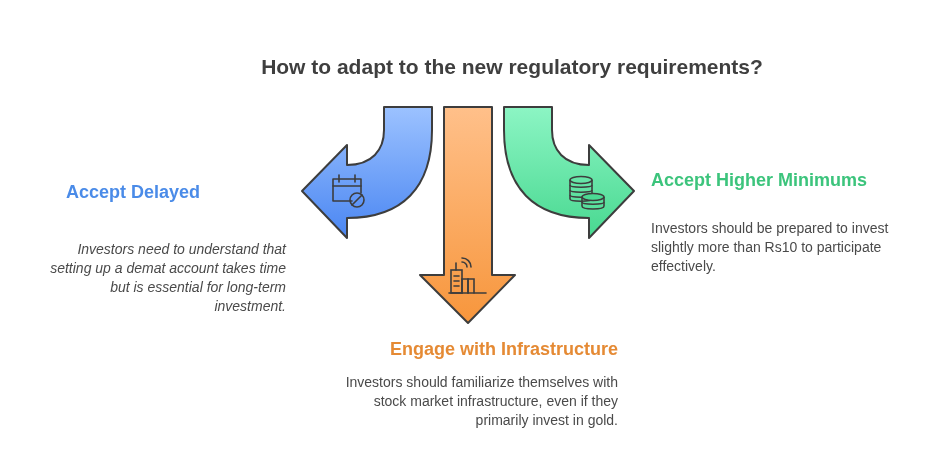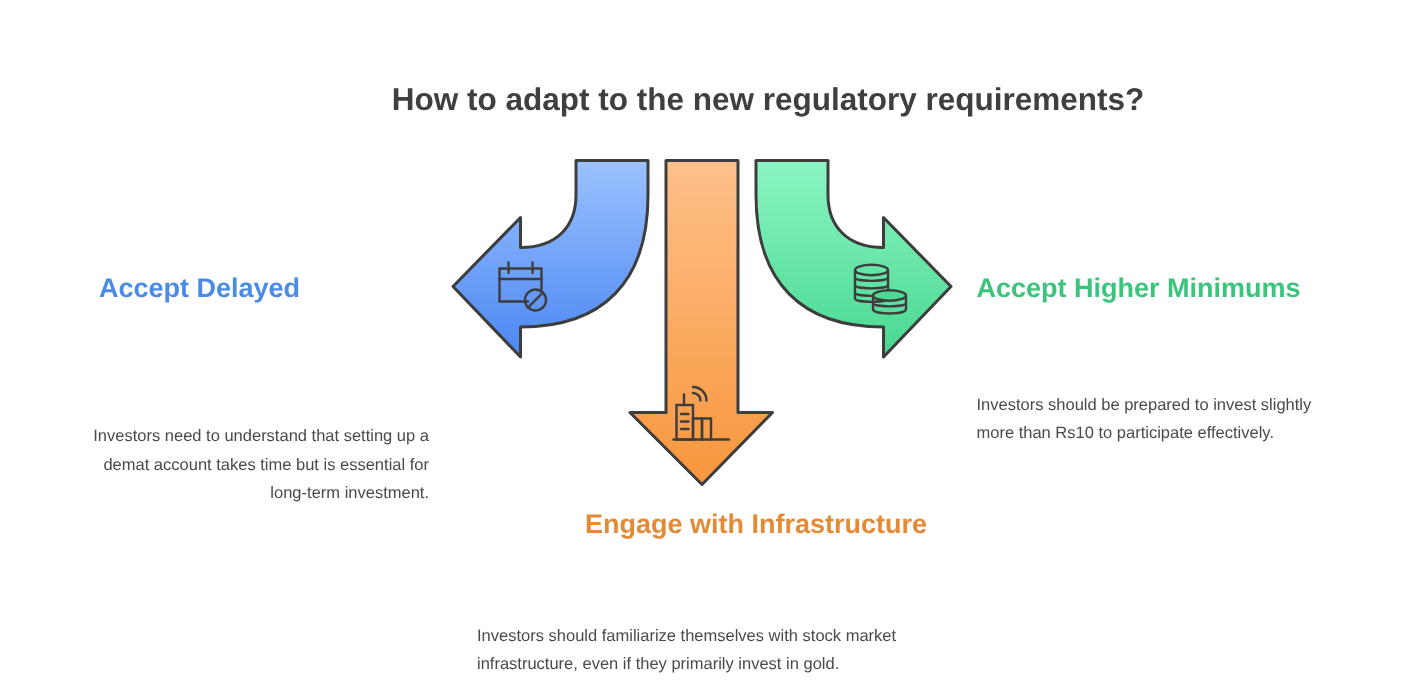--- a/index.html
+++ b/index.html
@@ -1,26 +1,26 @@
 <!DOCTYPE html>
 <html><head>
 <meta charset="utf-8">
 <style>
   html, body { margin:0; padding:0; background:#ffffff; }
   body { width:936px; height:455px; position:relative; overflow:hidden; font-family:"Liberation Sans", sans-serif; }
   .title { position:absolute; left:0; width:936px; top:55px; text-align:center; font-size:21px; font-weight:bold; color:#3f3f3f;padding-left:44px; }
   svg.diagram { position:absolute; left:0; top:0; }
   .heading { position:absolute; font-size:18px; font-weight:bold; line-height:23px; }
-  .desc { position:absolute; font-size:11px; color:#4a4a4a; line-height:19px;margin-top:42px; }
+  .desc { position:absolute; font-size:14px; color:#4a4a4a; line-height:19px; }
   .left-h { right:650px; top:181px; text-align:left; width:220px; color:#4a8be8; }
-  .left-d { right:650px; top:240px; text-align:right; width:240px; }
-  .right-h { left:651px; top:181px; color:#3cc47c; width:280px; }
+  .left-d { right:650px; top:240px; text-align:right; width:240px;font-style:italic; }
+  .right-h { left:651px; top:169px; color:#3cc47c; width:280px; }
   .right-d { left:651px; top:219px; width:240px; }
   .mid-h { left:318px; width:300px; top:338px; text-align:right; color:#e58a34; }
-  .mid-d { left:318px; width:300px; top:373px; text-align:left; }
+  .mid-d { left:318px; width:300px; top:373px; text-align:right; }
 </style>
 </head>
 <body>
 
 <div class="title">How to adapt to the new regulatory requirements?</div>
 
 <svg class="diagram" width="936" height="455" viewBox="0 0 936 455">
   <defs>
     <linearGradient id="gBlue" x1="0" y1="0" x2="0" y2="1">
       <stop offset="0" stop-color="#9cc2ff"></stop>

